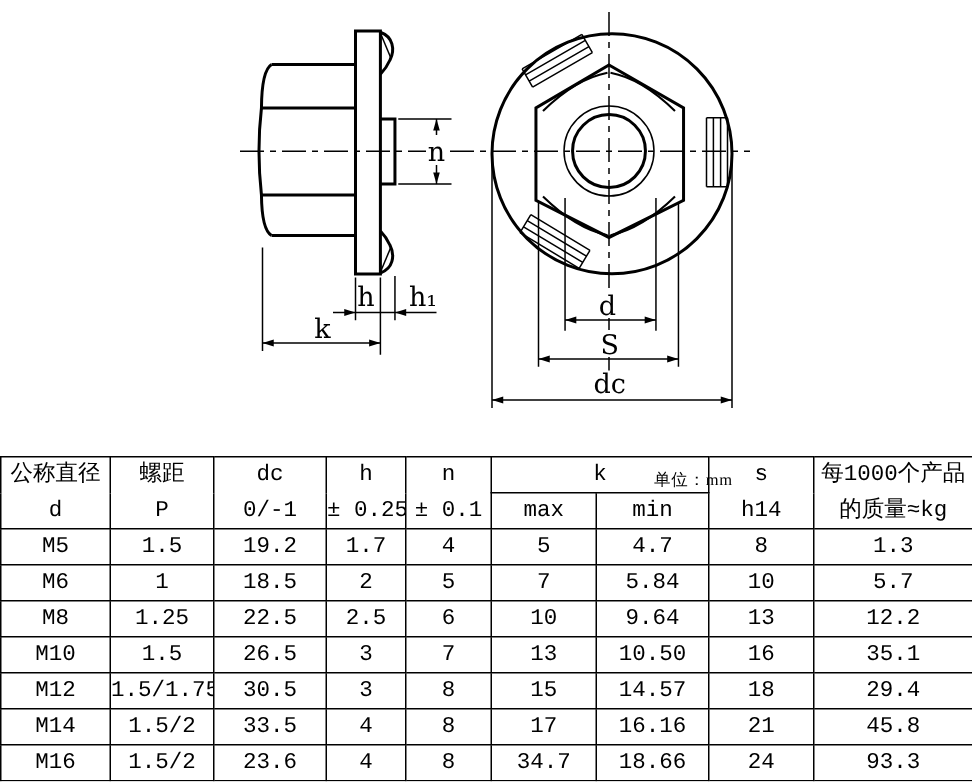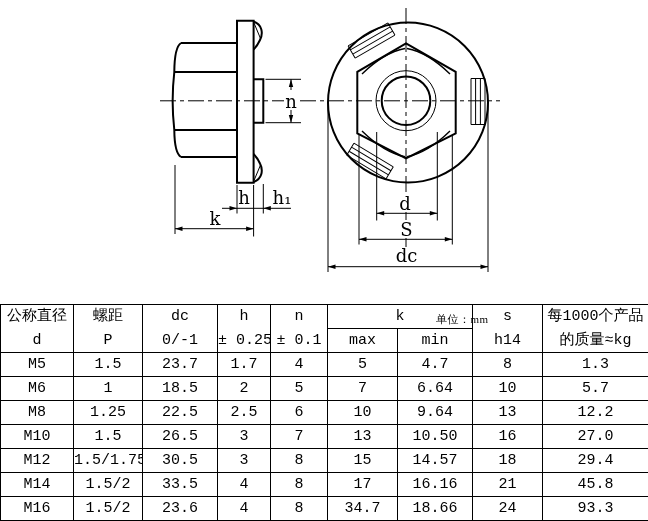--- a/index.html
+++ b/index.html
@@ -198,36 +198,36 @@
         </tr>
       <tr id="hrow2">
           <th>max</th>
           <th>min</th>
         </tr>
     </thead>
     <tbody id="spec-body">
         <tr>
           <td>M5</td>
           <td>1.5</td>
-          <td>23.7</td>
+          <td>19.2</td>
           <td>1.7</td>
           <td>4</td>
           <td>5</td>
           <td>4.7</td>
           <td>8</td>
           <td>1.3</td>
         </tr>
         <tr>
           <td>M6</td>
           <td>1</td>
           <td>18.5</td>
           <td>2</td>
           <td>5</td>
           <td>7</td>
-          <td>6.64</td>
+          <td>5.84</td>
           <td>10</td>
           <td>5.7</td>
         </tr>
         <tr>
           <td>M8</td>
           <td>1.25</td>
           <td>22.5</td>
           <td>2.5</td>
           <td>6</td>
           <td>10</td>
@@ -237,21 +237,21 @@
         </tr>
         <tr>
           <td>M10</td>
           <td>1.5</td>
           <td>26.5</td>
           <td>3</td>
           <td>7</td>
           <td>13</td>
           <td>10.50</td>
           <td>16</td>
-          <td>27.0</td>
+          <td>35.1</td>
         </tr>
         <tr>
           <td>M12</td>
           <td>1.5/1.75</td>
           <td>30.5</td>
           <td>3</td>
           <td>8</td>
           <td>15</td>
           <td>14.57</td>
           <td>18</td>

